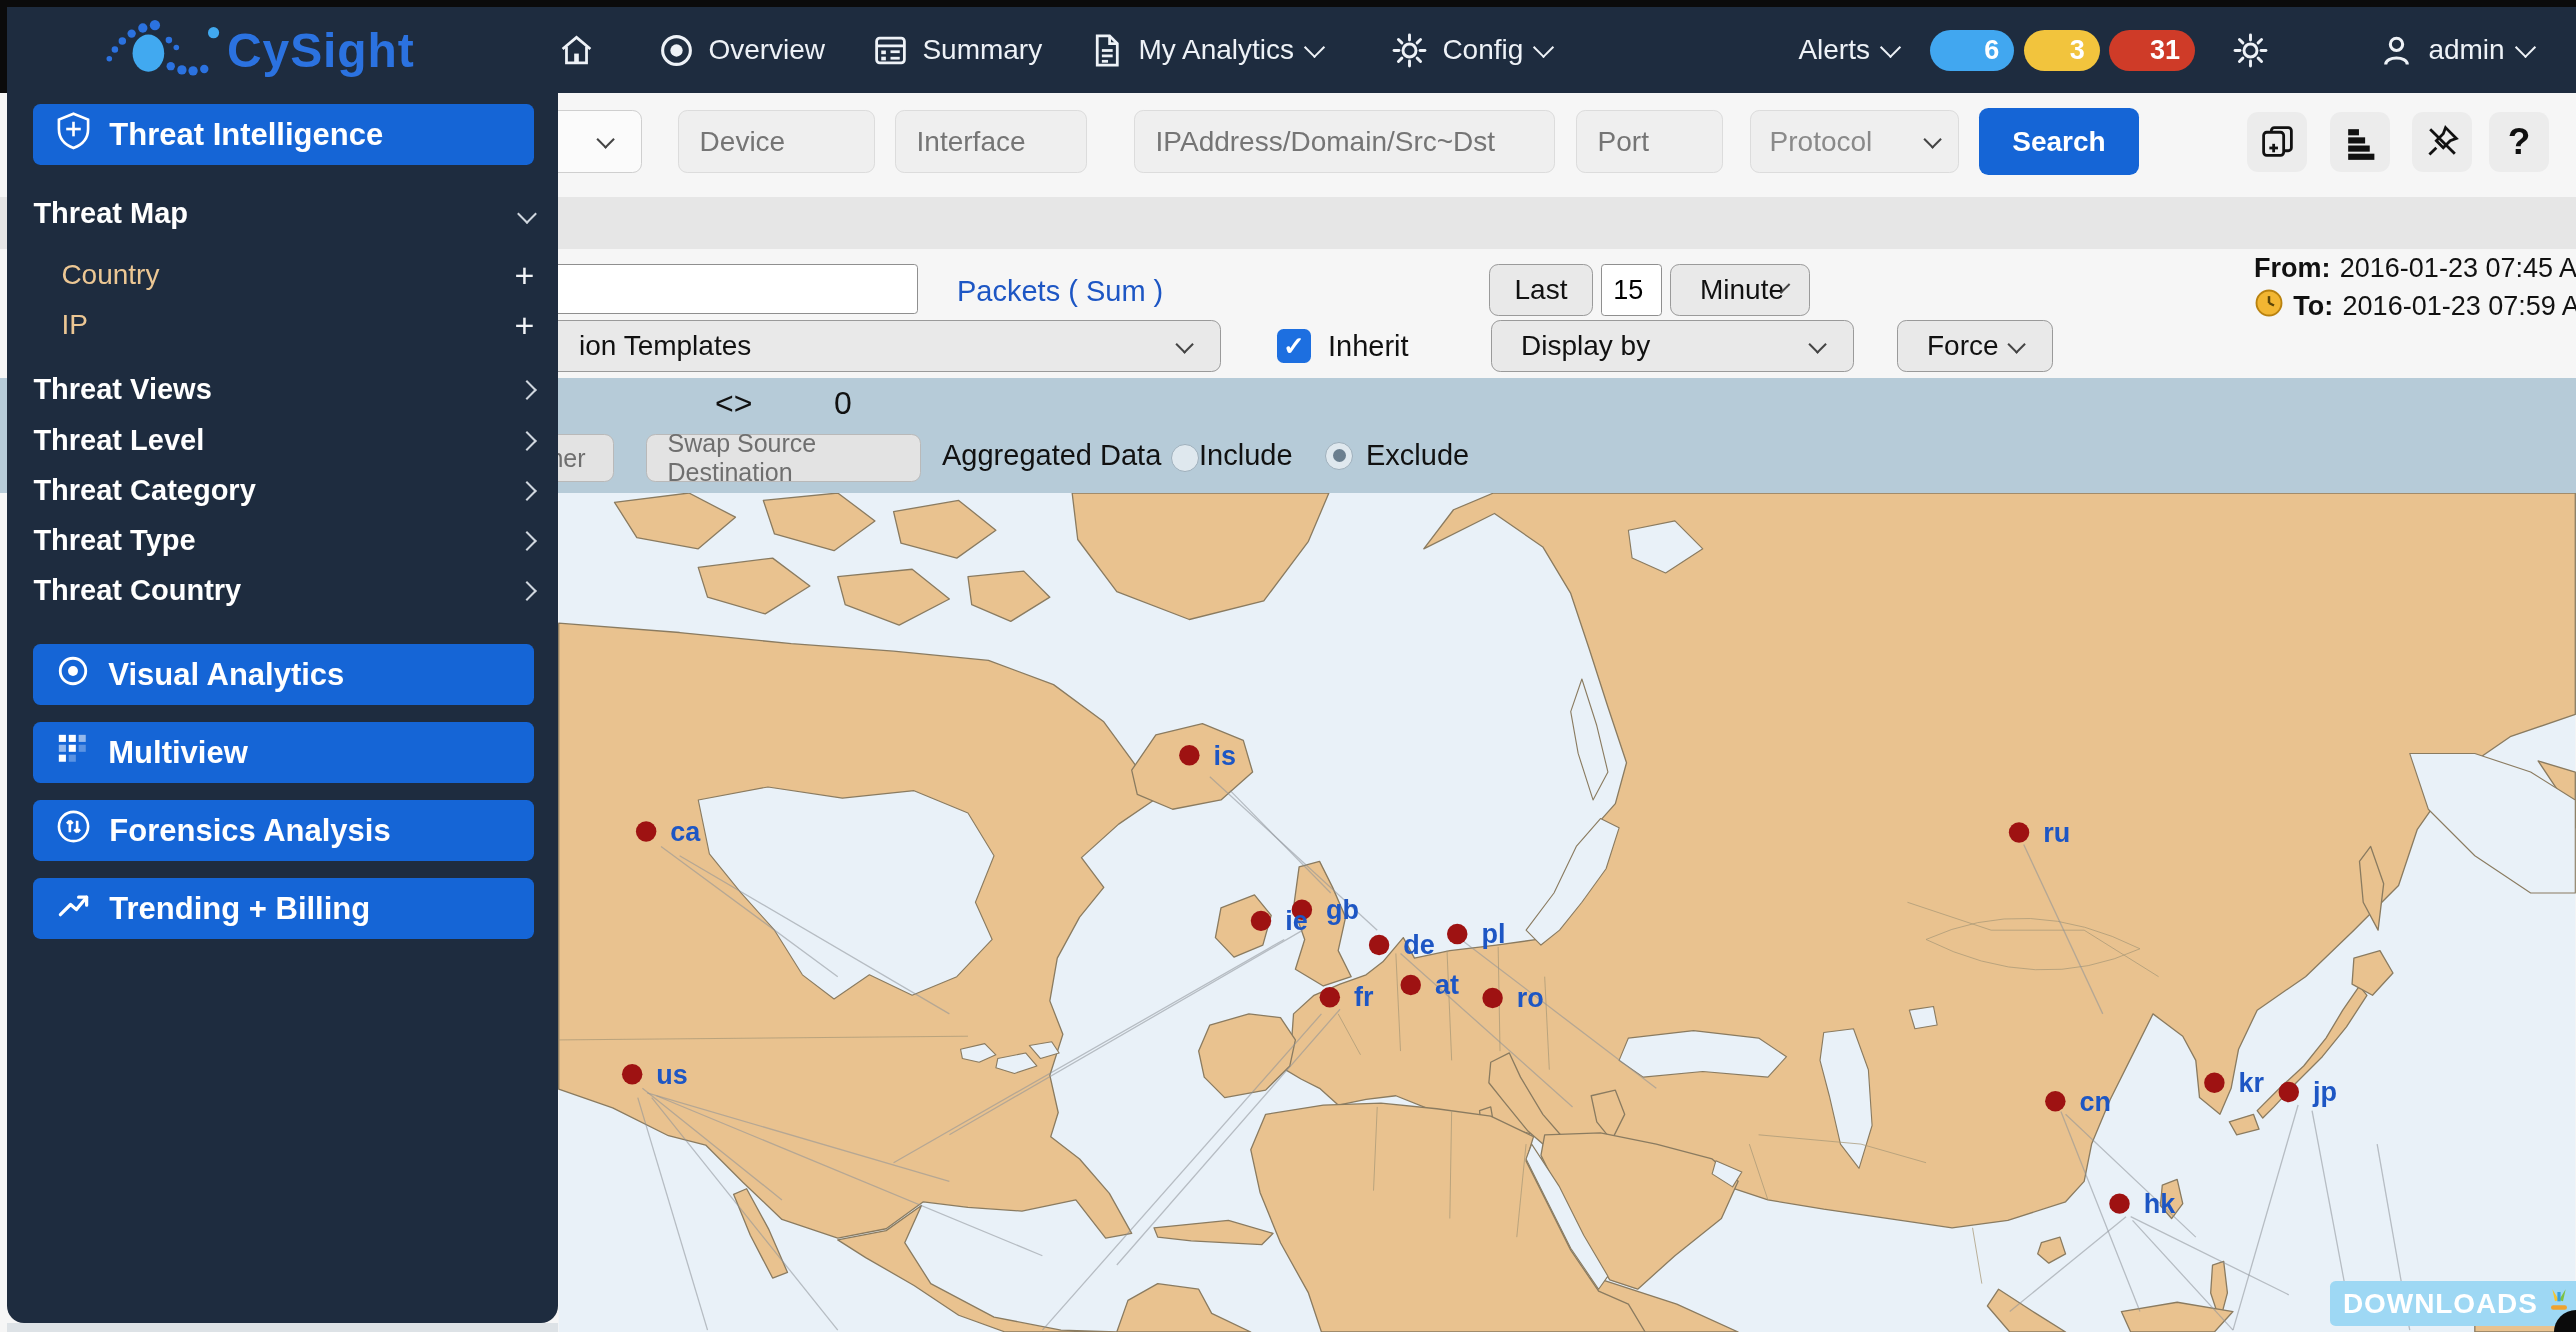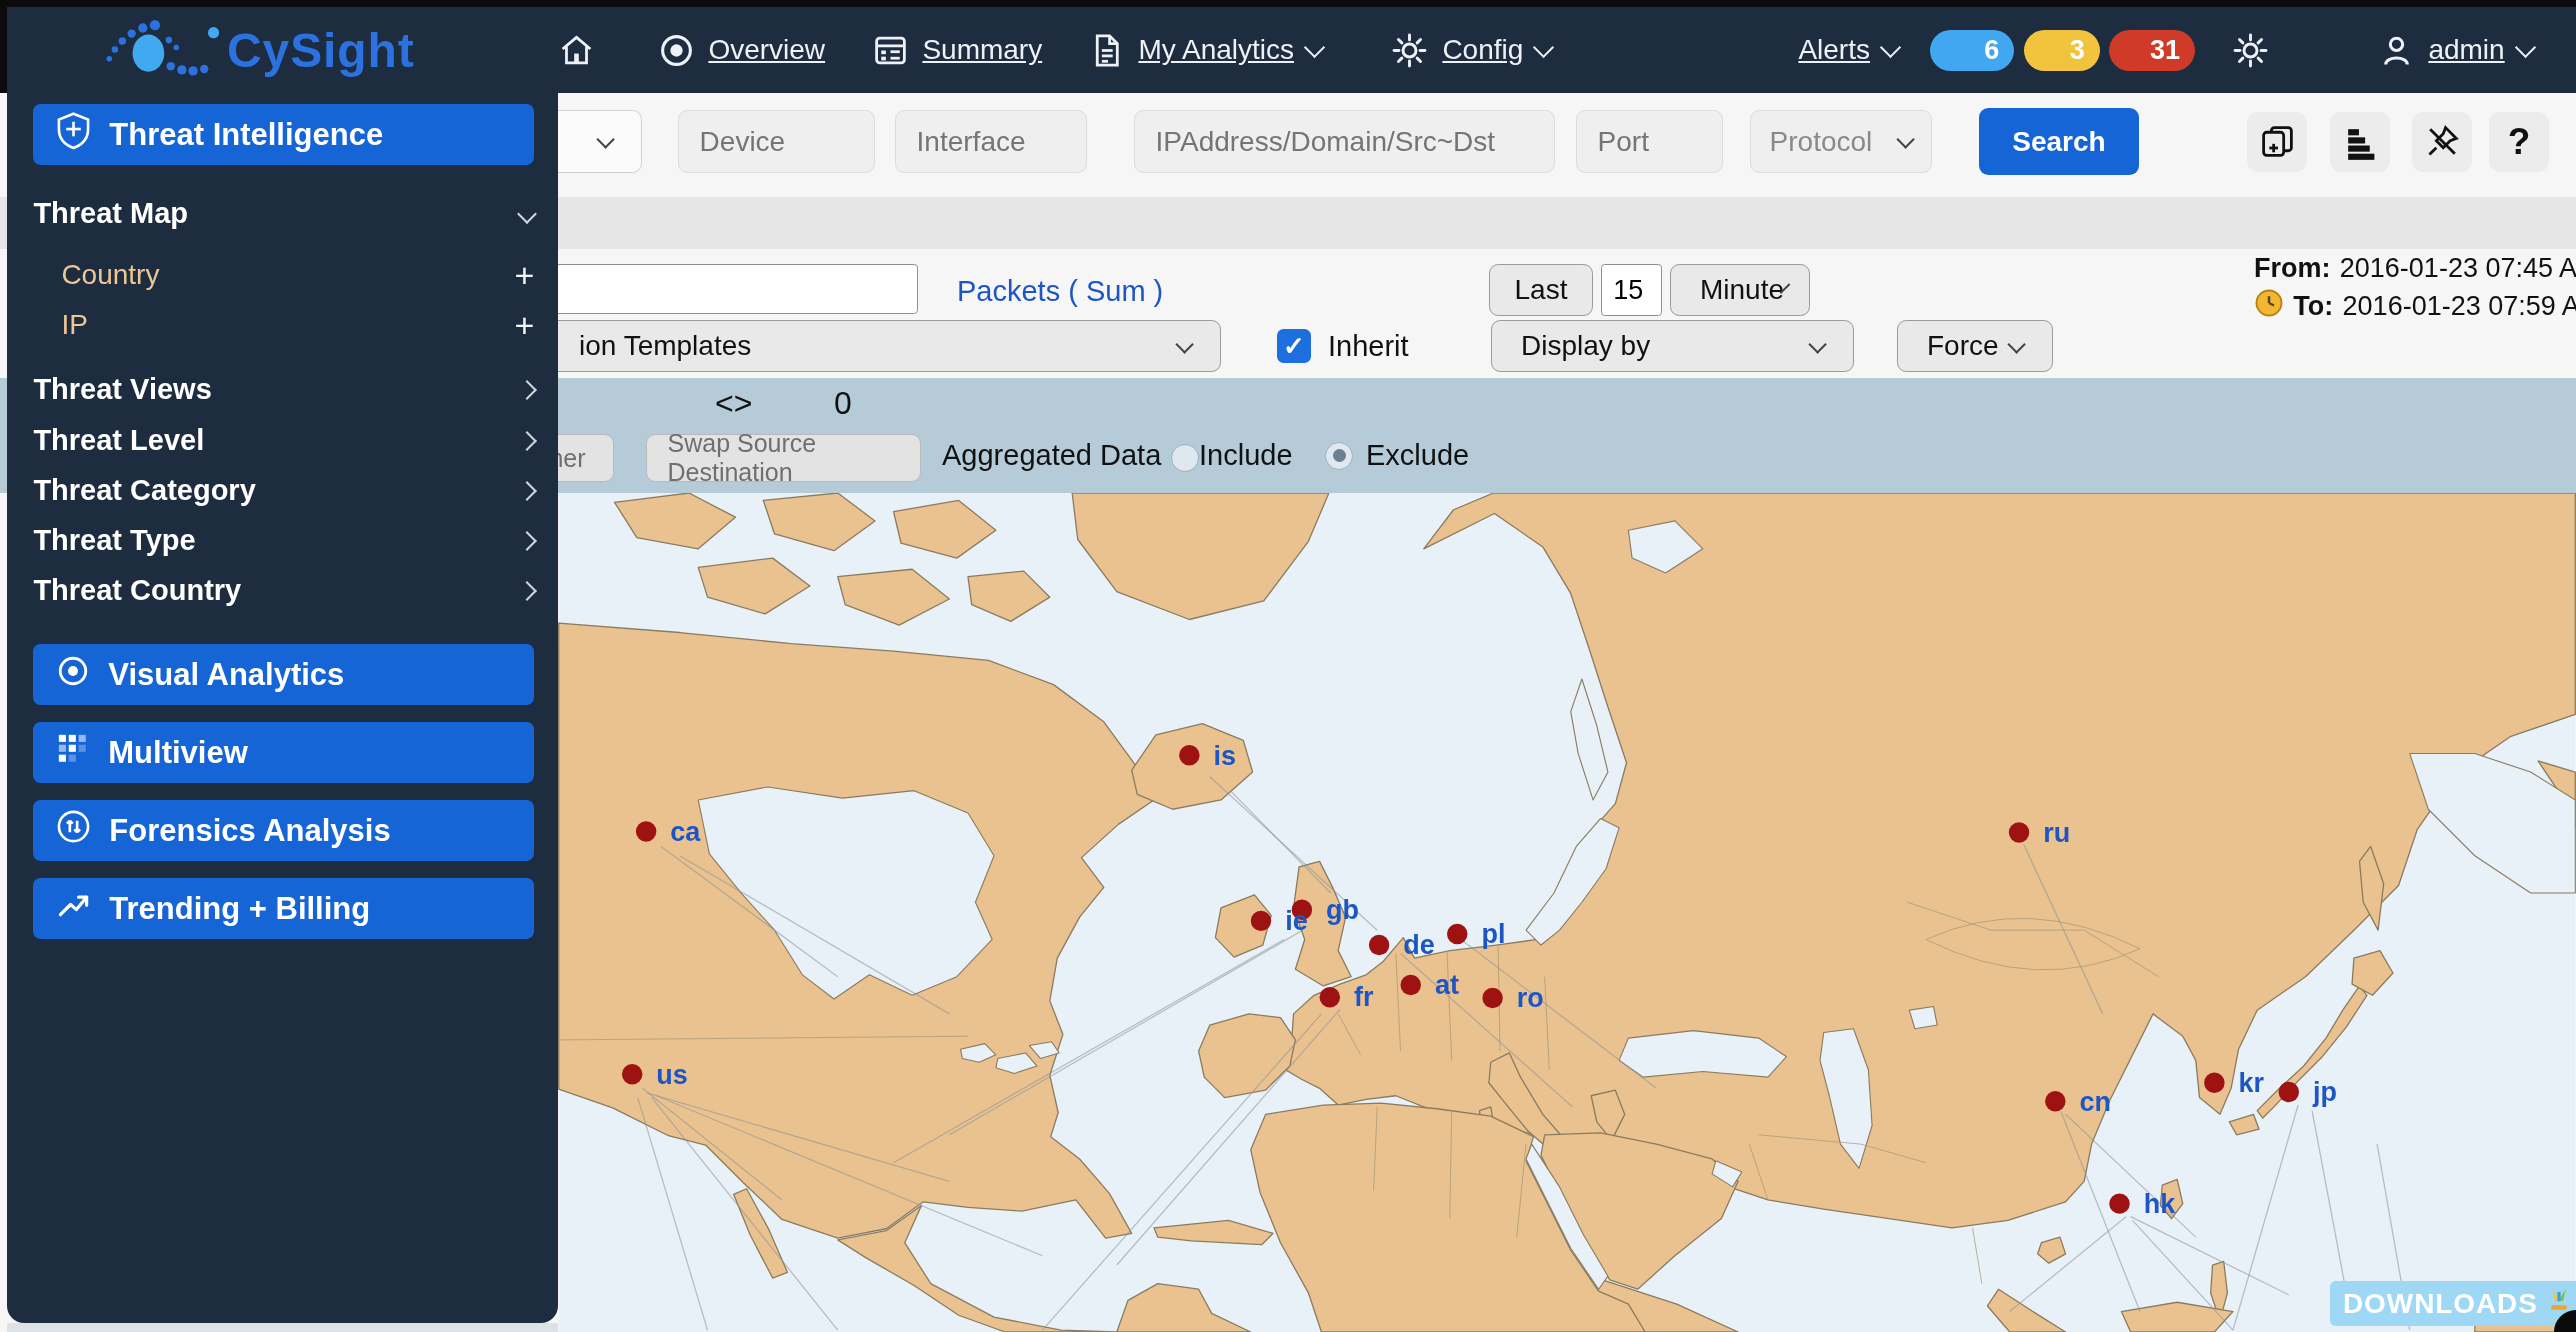--- a/index.html
+++ b/index.html
@@ -6,21 +6,21 @@
   body{width:2576px;height:1333px;position:relative;overflow:hidden;
        font-family:"Liberation Sans",sans-serif;background:#f7f7f7;}
   .abs{position:absolute;}
 
   
   #frame-top{left:0;top:0;width:2576px;height:7.4px;background:#0b0b0b;}
   #frame-left{left:0;top:7.4px;width:7.4px;height:1325px;background:#0b0b0b;}
 
   
   #navbar{left:7.4px;top:7.4px;width:2569px;height:86px;background:#1e2c3f;z-index:60;}
-  .navitem{display:flex;align-items:center;gap:13px;color:#eef2f7;font-size:28px;font-weight:500;height:86px;text-decoration:underline;}
+  .navitem{display:flex;align-items:center;gap:13px;color:#eef2f7;font-size:28px;font-weight:500;height:86px;}
   .navitem svg{display:block;}
   .vchev{width:13px;height:13px;border-right:2.8px solid #eef2f7;border-bottom:2.8px solid #eef2f7;
          transform:rotate(45deg);margin-top:-5.6px;}
   #logo-wrap{left:93px;top:0;height:86px;display:flex;align-items:center;}
   #logo-text{color:#2b72e0;font-size:48px;font-weight:bold;letter-spacing:0.9px;margin-left:5.6px;}
   .badge{height:41px;border-radius:20.5px;color:#fff;font-size:27px;font-weight:bold;
          display:flex;align-items:center;justify-content:flex-end;padding:0 15px;box-sizing:border-box;}
 
   
   #sidebar{left:7.4px;top:93px;width:551px;height:1230px;background:#1e2c3f;
@@ -231,21 +231,21 @@
   </div>
   <div class="abs field" style="left:895px;top:17px;width:192px;">
     <input placeholder="Interface" style="">
   </div>
   <div class="abs field" style="left:1134px;top:17px;width:421px;">
     <input placeholder="IPAddress/Domain/Src~Dst" style="">
   </div>
   <div class="abs field" style="left:1576px;top:17px;width:147px;">
     <input placeholder="Port" style="">
   </div>
-  <div class="abs field" style="left:1750px;top:17px;width:182px;">
+  <div class="abs field" style="left:1750px;top:17px;width:209px;">
     <span>Protocol</span>
     <span class="selchev"></span>
   </div>
   <button class="abs" id="search-btn" style="left:1979px;top:15px;width:160px;height:67px;">
     <span>Search</span>
   </button>
 
   <div class="abs iconbtn" style="left:2247px;top:18.6px;">
     <svg width="37" height="37" viewBox="0 0 24 24" fill="none" stroke="#111" stroke-width="1.8">
       <rect x="8" y="3" width="13" height="15" rx="2"></rect>

